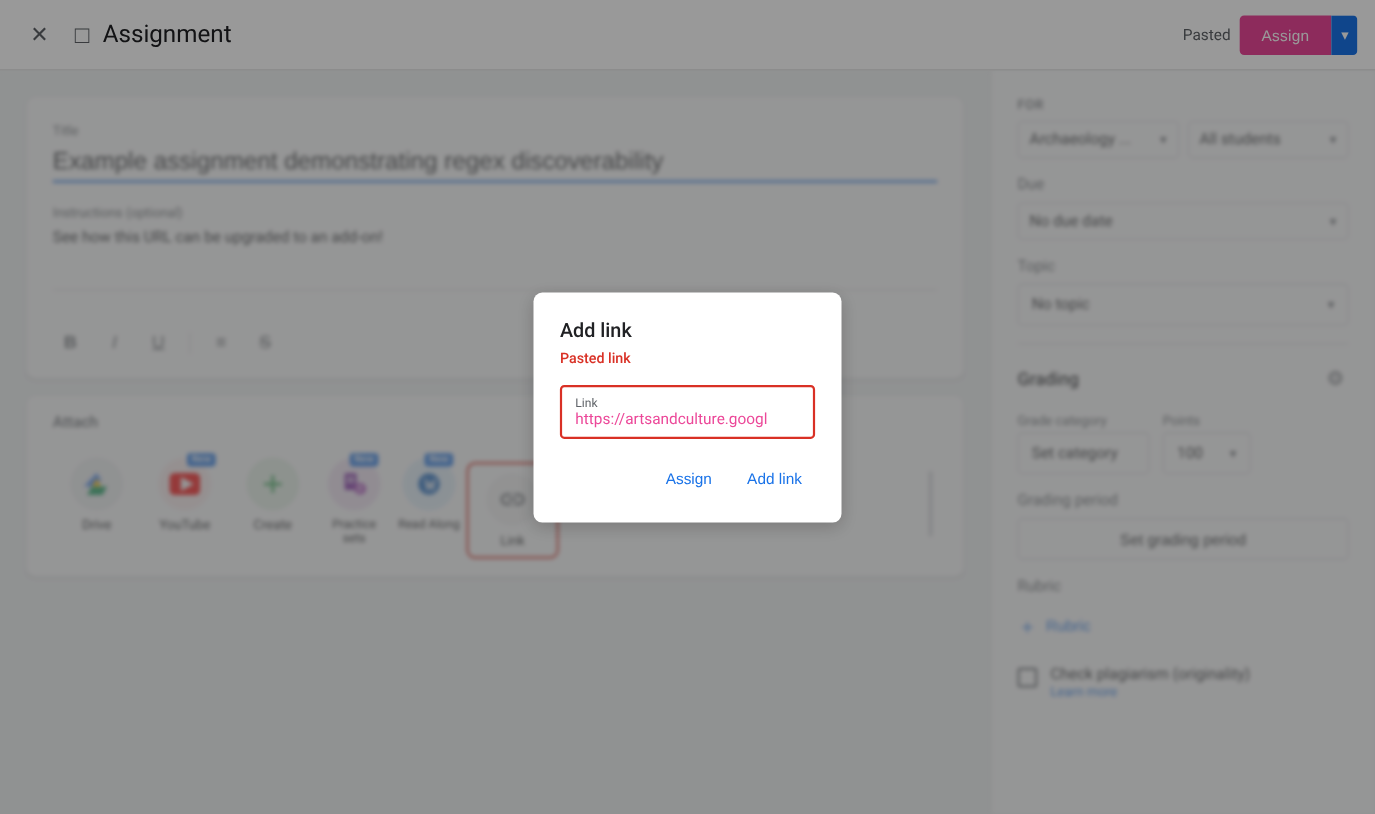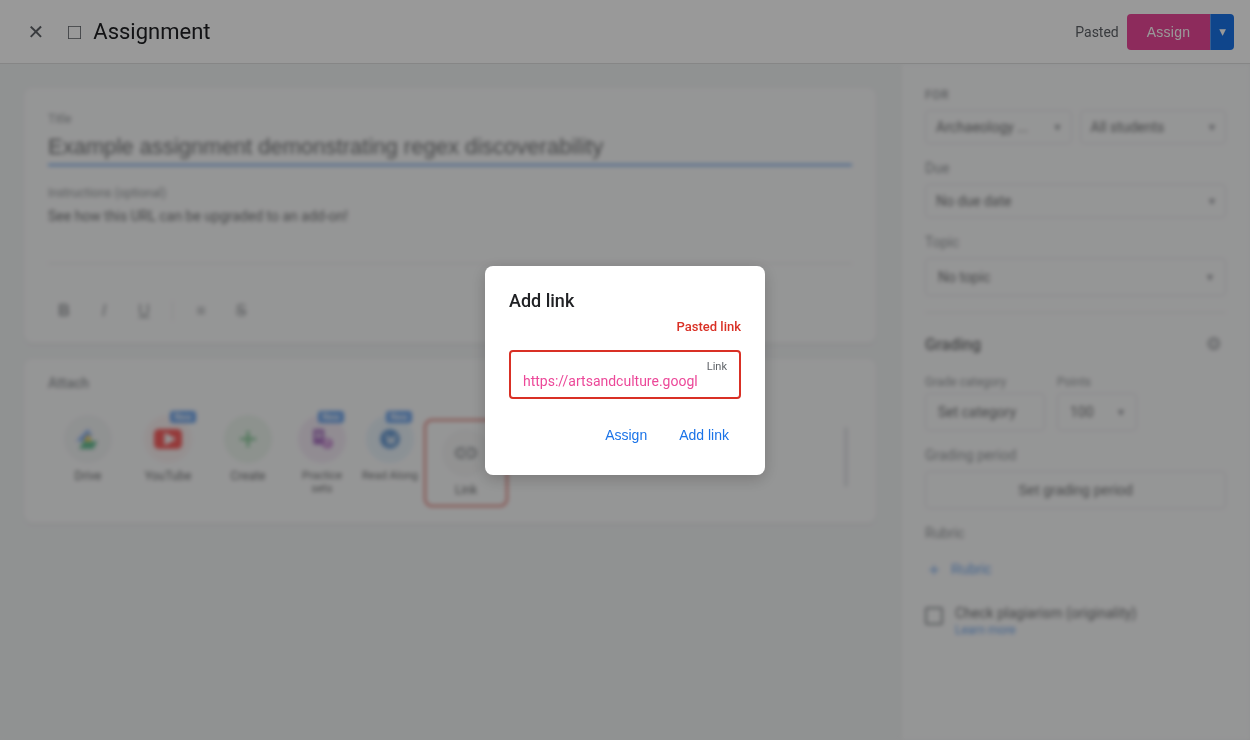--- a/index.html
+++ b/index.html
@@ -148,25 +148,25 @@
     
     .modal-overlay {
       position: fixed; top: 0; left: 0; right: 0; bottom: 0;
       background: rgba(0,0,0,0.4); z-index: 100; display: flex; align-items: center; justify-content: center;
     }
     .modal {
       background: #fff; border-radius: 8px; padding: 24px; width: 280px;
       box-shadow: 0 4px 16px rgba(0,0,0,0.2);
     }
     .modal-title { font-size: 18px; color: #202124; font-weight: 500; margin-bottom: 8px; }
-    .pasted-link-label { color: #d93025; font-size: 13px; font-weight: 500; text-align: right; margin-bottom: 16px; }
+    .pasted-link-label { color: #d93025; font-size: 13px; font-weight: 500; text-align: left; margin-bottom: 16px; }
     .link-field-wrapper {
       border: 2px solid #d93025; border-radius: 4px; padding: 8px 12px; margin-bottom: 20px;
     }
-    .link-field-label { font-size: 11px; color: #5f6368; text-align: right; }
+    .link-field-label { font-size: 11px; color: #5f6368; }
     .link-field-value { font-size: 14px; color: #ec4899; word-break: break-all; }
     .modal-actions { display: flex; justify-content: flex-end; gap: 8px; }
     .cancel-btn { border: none; background: transparent; color: #1a73e8; font-size: 14px; font-weight: 500; cursor: pointer; padding: 8px 12px; border-radius: 4px; }
     .add-link-btn { border: none; background: transparent; color: #1a73e8; font-size: 14px; font-weight: 500; cursor: pointer; padding: 8px 12px; border-radius: 4px; }
 
     
     .attach-scroll-indicator {
       position: absolute; right: 4px; top: 50%; transform: translateY(-50%);
       width: 4px; height: 60px; background: #dadce0; border-radius: 2px;
     }

